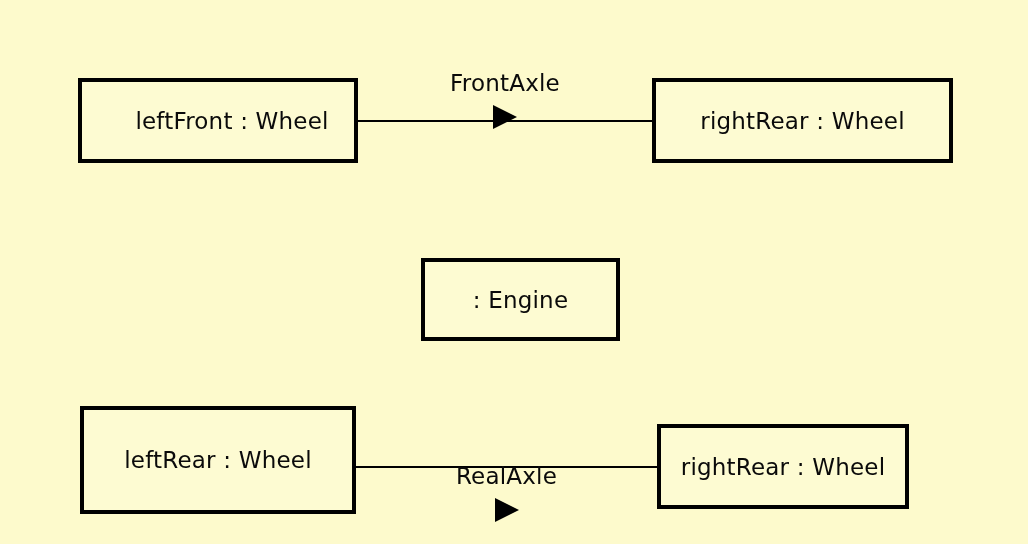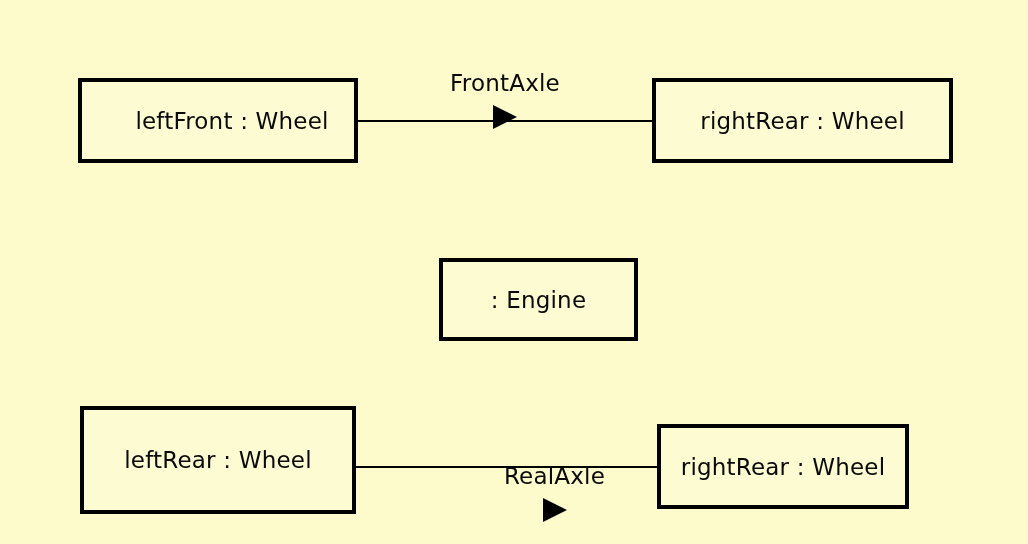--- a/index.html
+++ b/index.html
@@ -56,29 +56,29 @@
     height: 0;
     border-top: 12px solid transparent;
     border-bottom: 12px solid transparent;
     border-left: 24px solid var(--line);
     display: inline-block;
   }
 
   
   #box-leftFront  { left: 78px;  top: 78px;  width: 280px; height: 85px; padding-left: 28px; }
   #box-rightFront { left: 652px; top: 78px;  width: 301px; height: 85px; }
-  #box-engine     { left: 439px; top: 258px; width: 199px; height: 83px; }
+  #box-engine     { left: 421px; top: 258px; width: 199px; height: 83px; }
   #box-leftRear   { left: 80px;  top: 406px; width: 276px; height: 108px; }
   #box-rightRear  { left: 657px; top: 424px; width: 252px; height: 85px; }
 
   #line-front { left: 358px; top: 120px; width: 294px; }
   #line-rear  { left: 356px; top: 466px; width: 301px; }
 
   #label-front { left: 358px; top: 83px;  width: 294px; height: 32px; }
-  #label-rear  { left: 356px; top: 476px; width: 301px; height: 32px; padding-left: 48px; }
+  #label-rear  { left: 356px; top: 476px; width: 301px; height: 32px; }
 </style>
 </head>
 <body>
 
 <div class="canvas">
 
   <div class="obj-box" id="box-leftFront">
     <span>leftFront : Wheel</span>
   </div>
 

